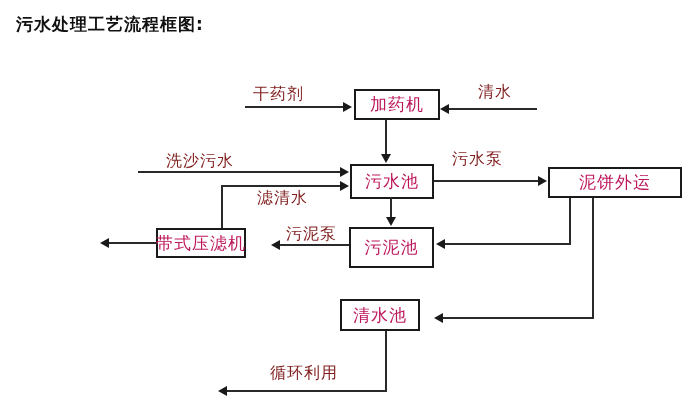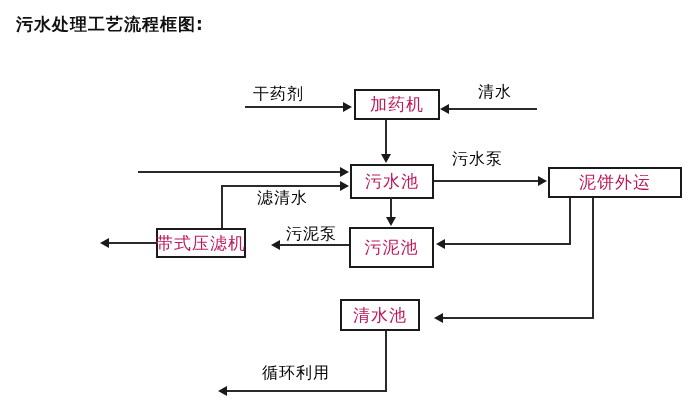--- a/index.html
+++ b/index.html
@@ -10,21 +10,21 @@
   .title{
     position:absolute;left:16px;top:13px;font-size:17px;font-weight:bold;
     letter-spacing:1px;color:#111;
   }
   .box{
     position:absolute;box-sizing:border-box;border:2px solid #1a1a1a;background:#fff;
     display:flex;align-items:center;justify-content:center;
     font-size:17px;color:#be185d;letter-spacing:1px;white-space:nowrap;
   }
   .lbl{
-    position:absolute;font-size:16px;color:#000000;letter-spacing:1px;white-space:nowrap;
+    position:absolute;font-size:16px;color:#7f1d1d;letter-spacing:1px;white-space:nowrap;
   }
   .hline{position:absolute;height:2px;background:#2a2a2a;}
   .vline{position:absolute;width:2px;background:#2a2a2a;}
   .arr{position:absolute;width:0;height:0;}
   .arr-r{border-top:5px solid transparent;border-bottom:5px solid transparent;border-left:9px solid #1a1a1a;}
   .arr-l{border-top:5px solid transparent;border-bottom:5px solid transparent;border-right:9px solid #1a1a1a;}
   .arr-d{border-left:5px solid transparent;border-right:5px solid transparent;border-top:9px solid #1a1a1a;}
 </style>
 </head>
 <body>
@@ -35,24 +35,25 @@
 
   <div class="box" style="left:354px;top:89px;width:86px;height:31px">加药机</div>
   <div class="box" style="left:350px;top:164px;width:84px;height:35px">污水池</div>
   <div class="box" style="left:548px;top:167px;width:134px;height:31px">泥饼外运</div>
   <div class="box" style="left:349px;top:227px;width:85px;height:41px">污泥池</div>
   <div class="box" style="left:156px;top:228px;width:90px;height:30px">带式压滤机</div>
   <div class="box" style="left:340px;top:299px;width:80px;height:32px">清水池</div>
 
   <div class="lbl" style="left:253px;top:84px">干药剂</div>
   <div class="lbl" style="left:478px;top:82px">清水</div>
+  <div class="lbl" style="left:166px;top:151px">洗沙污水</div>
   <div class="lbl" style="left:452px;top:149px">污水泵</div>
   <div class="lbl" style="left:257px;top:188px">滤清水</div>
   <div class="lbl" style="left:286px;top:224px">污泥泵</div>
-  <div class="lbl" style="left:262px;top:363px">循环利用</div>
+  <div class="lbl" style="left:270px;top:363px">循环利用</div>
 
   <div class="hline" style="left:245px;top:106px;width:99px"></div>
   <div class="arr arr-r" style="left:343px;top:102px"></div>
 
   <div class="hline" style="left:449px;top:108px;width:88px"></div>
   <div class="arr arr-l" style="left:440px;top:104px"></div>
 
   <div class="vline" style="left:385px;top:120px;height:34px"></div>
   <div class="arr arr-d" style="left:381px;top:154px"></div>
 

